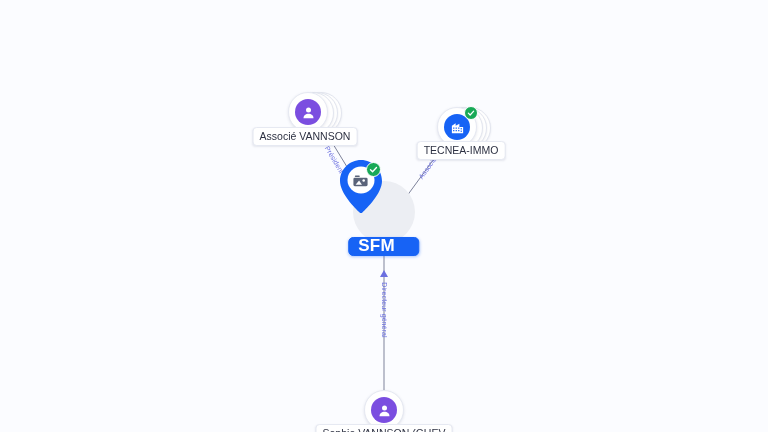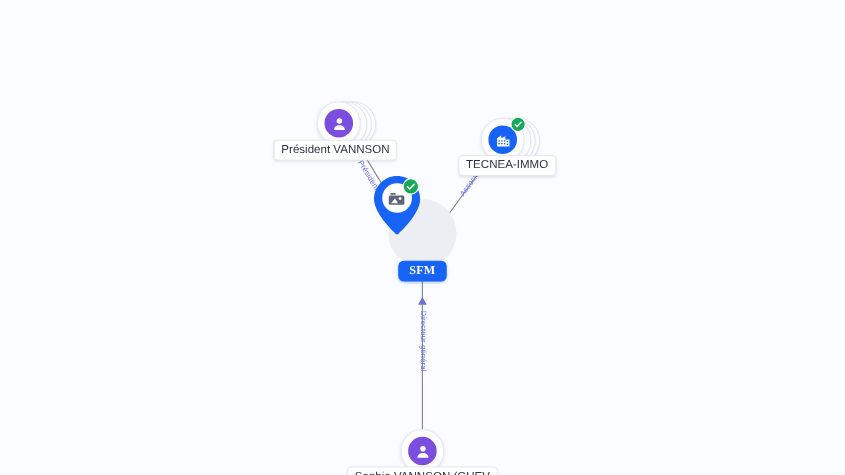--- a/index.html
+++ b/index.html
@@ -88,27 +88,26 @@
     font-size: 10.5px;
     line-height: 12px;
     color: #2d3142;
     white-space: nowrap;
     box-shadow: 0 1px 2px rgba(40,50,90,.10);
   }
   .node-label.primary {
     background: #1763f5;
     border-color: #1763f5;
     color: #ffffff;
-    font-size: 11px;
+    font-size: 17px;
     font-weight: 700;
     border-radius: 5px;
-    padding: 2px 9px 3px 9px;
+    padding: 2px 24px 3px 9px;
     letter-spacing: .2px;
     box-shadow: 0 1px 3px rgba(23,99,245,.35);
-    font-family: Liberation Serif, serif;
   }
 
   
   .halo {
     position: absolute;
     transform: translate(-50%, -50%);
     border-radius: 50%;
     background: #eceef3;
   }
 
@@ -162,21 +161,21 @@
 
     <div class="disc" style="left:-20px; top:-20px; width:40px; height:40px;">
       <div class="avatar-circle" style="width:26px; height:26px; background:#7b4ee0;">
         <svg width="15" height="15" viewBox="0 0 24 24">
           <circle cx="12" cy="8" r="4" fill="#ffffff"></circle>
           <path d="M4 21c0-4.4 3.6-7 8-7s8 2.6 8 7z" fill="#ffffff"></path>
         </svg>
       </div>
     </div>
 
-    <div class="node-label" style="left:-3px; top:15px;">Président VANNSON</div>
+    <div class="node-label" style="left:-3px; top:15px;">Associé VANNSON</div>
   </div>
 
   <div class="node" style="left:461px; top:127px;">
 
     <div class="node-visual" style="left:0; top:0; width:0; height:0;">
       <div class="stack" style="left:-12px; top:-20px; width:40px; height:40px;"></div>
       <div class="stack" style="left:-16px; top:-20px; width:40px; height:40px;"></div>
       <div class="stack" style="left:-20px; top:-20px; width:40px; height:40px;"></div>
     </div>
 

